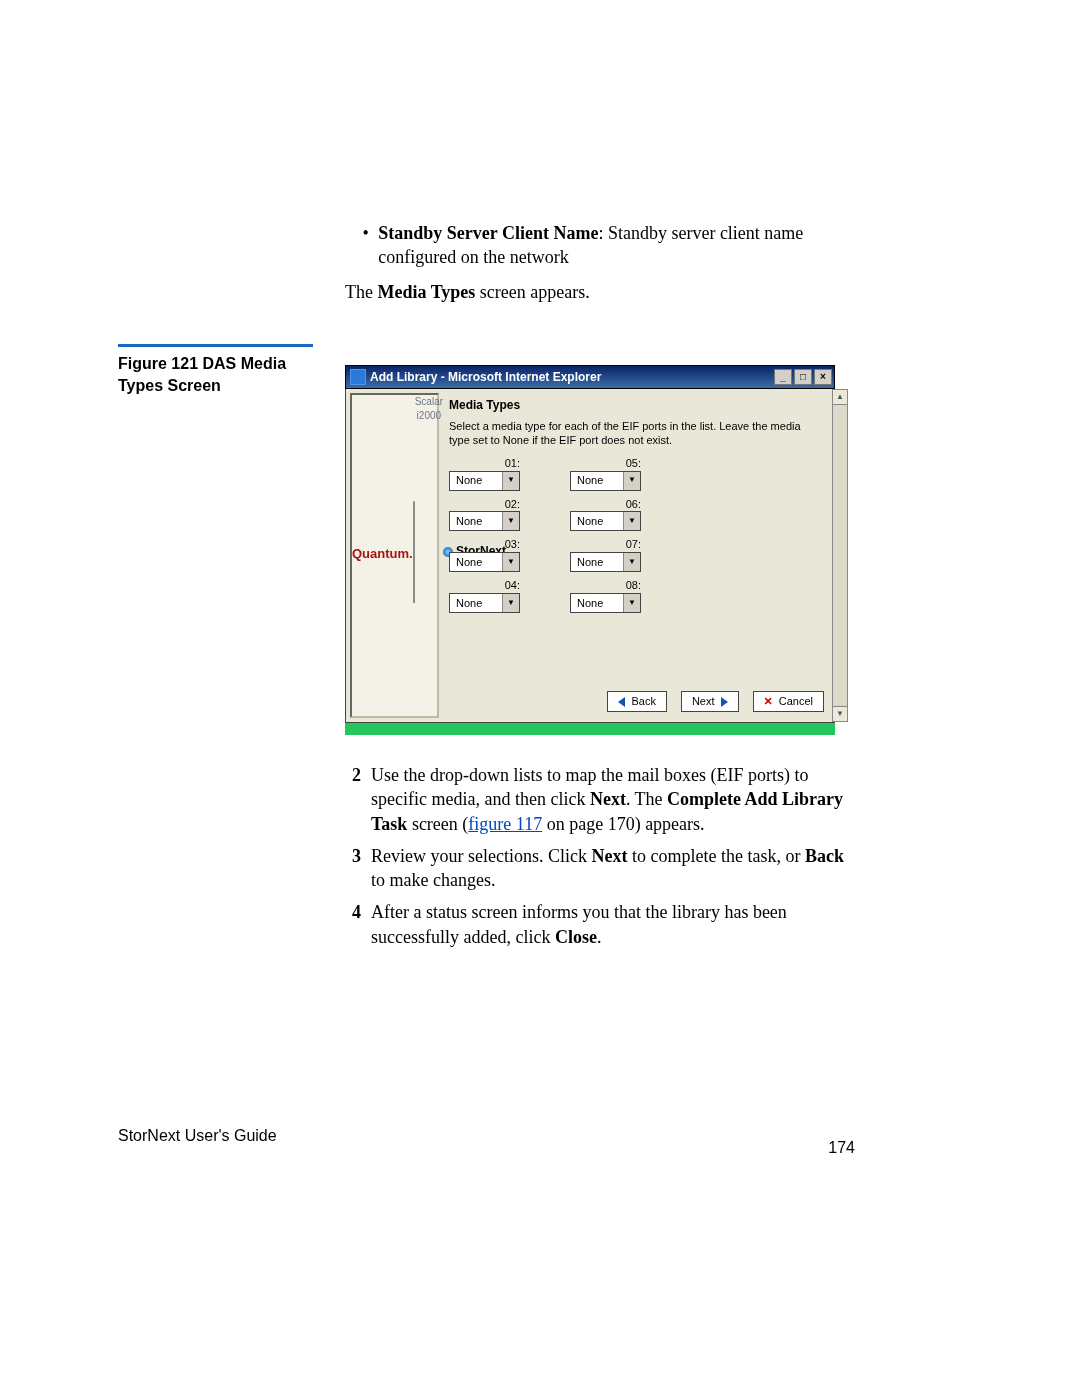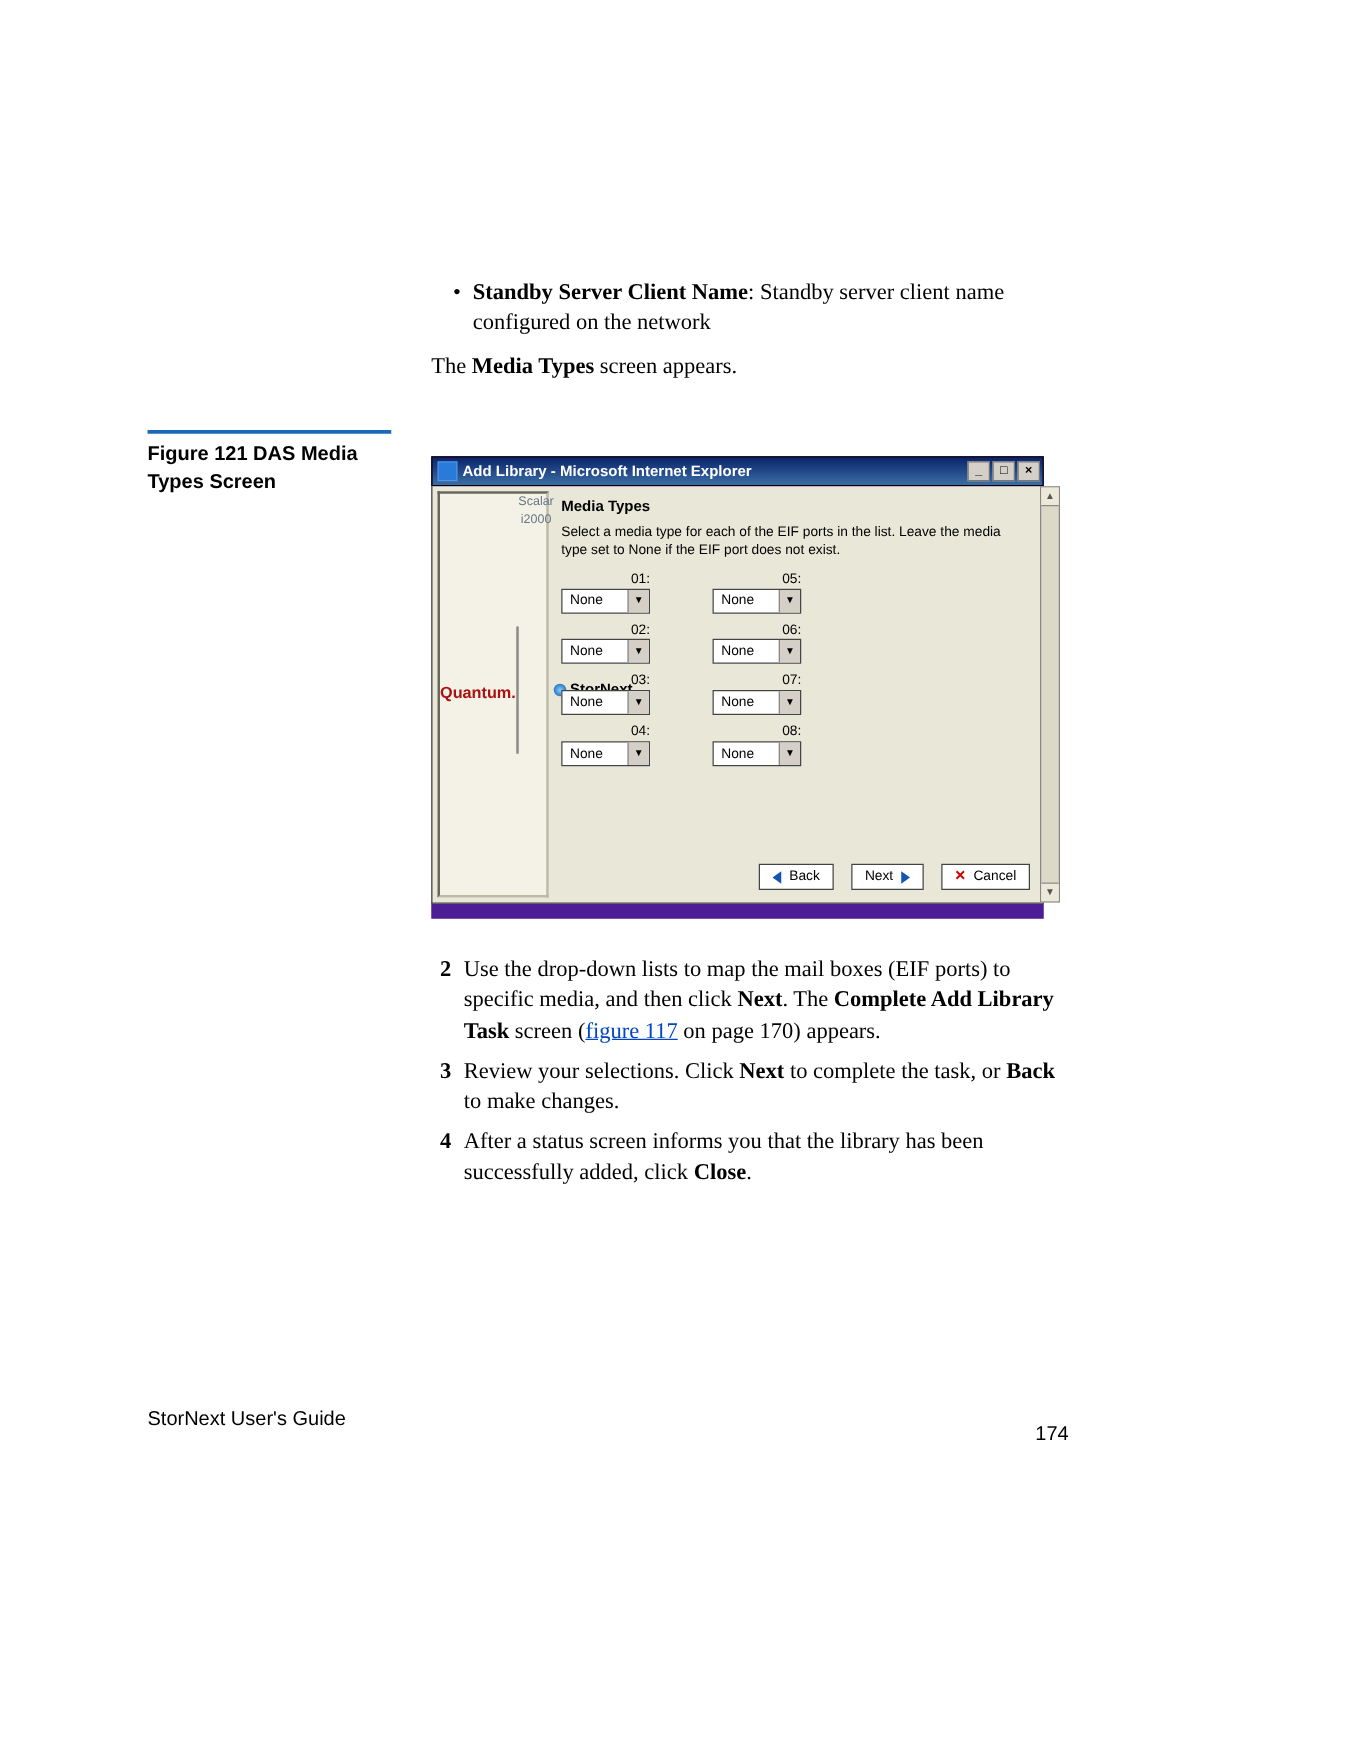--- a/index.html
+++ b/index.html
@@ -64,21 +64,21 @@
     margin-bottom: 6px;
   }
 
   
   .shot {
     position: absolute;
     left: 345px;
     top: 365px;
     width: 490px;
     height: 370px;
-    background: #4c1d95;
+    background: #22c55e;
     font-family: Tahoma, Arial, sans-serif;
     font-size: 11.5px;
     color: #000;
     border: 0;
   }
   .titlebar {
     height: 22px;
     background: linear-gradient(#0a246a, #3a6ea5);
     border: 1px solid #000;
     display: flex;

